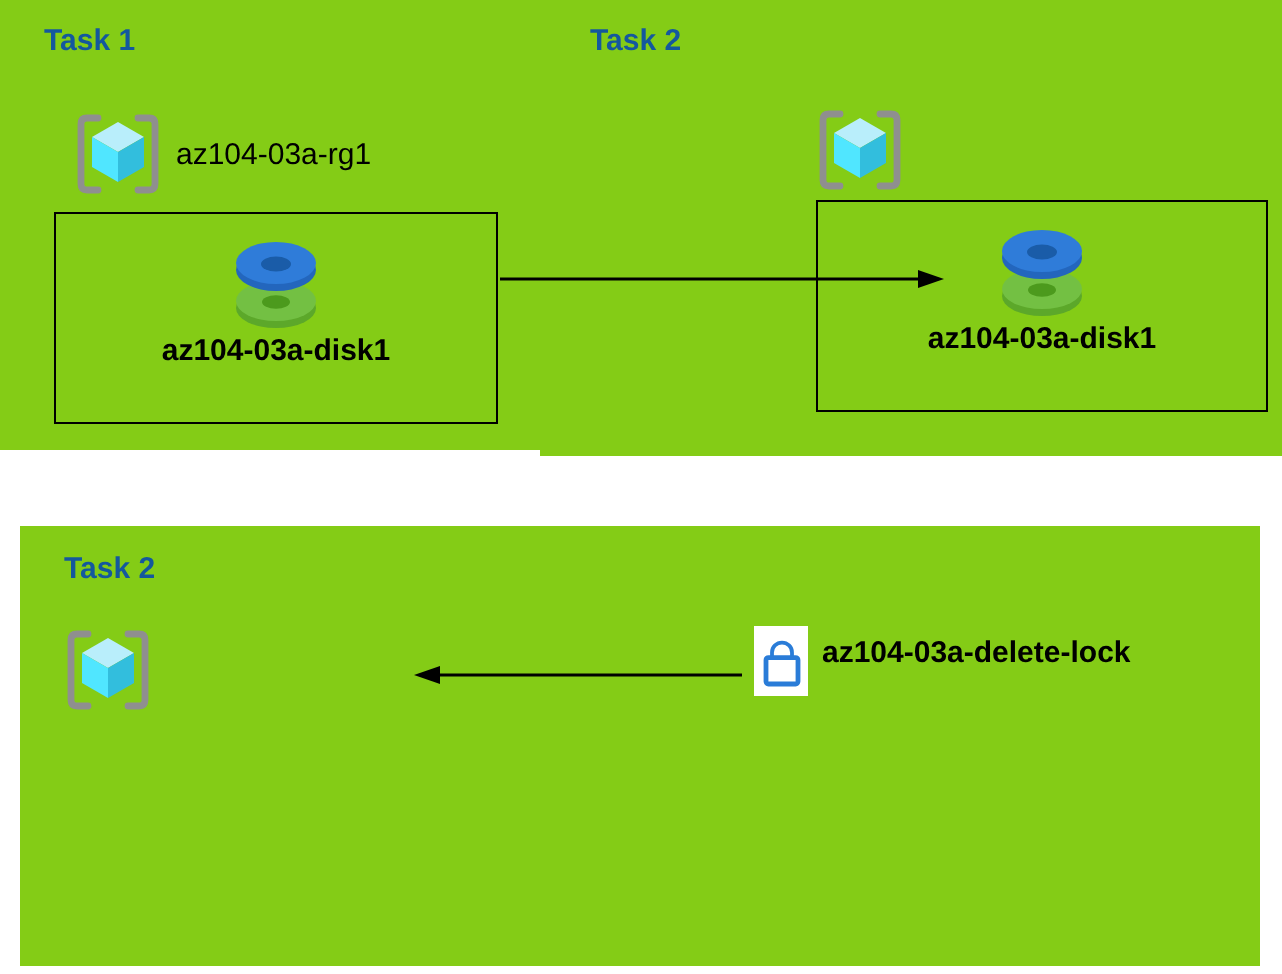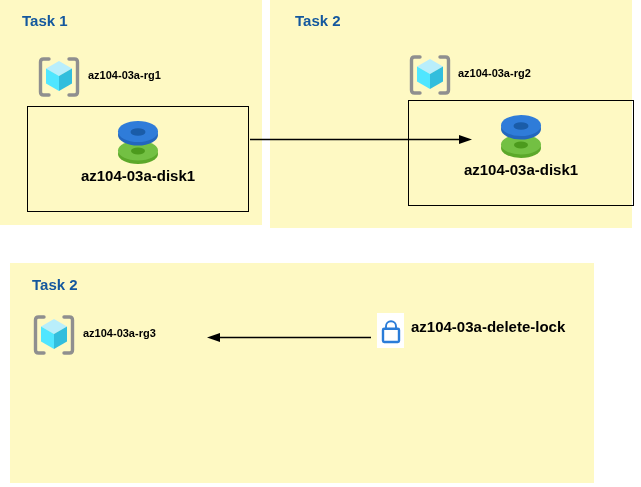--- a/index.html
+++ b/index.html
@@ -1,31 +1,31 @@
 <!DOCTYPE html>
 <html><head>
 <meta charset="utf-8">
 <style>
   html,body{margin:0;padding:0;background:#ffffff;}
   #canvas{
     position:relative;width:641px;height:487px;overflow:hidden;
     font-family:"Liberation Sans","DejaVu Sans",sans-serif;
     color:#000;background:#ffffff;
   }
-  .panel{position:absolute;background:#fef9c3;}
+  .panel{position:absolute;background:#84cc16;padding-left:36px;}
   #task1-panel{left:0;top:0;width:262px;height:225px;}
   #task2-panel{left:270px;top:0;width:362px;height:228px;}
   #task3-panel{left:10px;top:263px;width:584px;height:220px;}
   .task-title{
     position:absolute;font-size:15px;font-weight:bold;color:#14589e;
     white-space:nowrap;
   }
   .rg-icon{position:absolute;width:42px;height:40px;}
   .rg-label{
-    position:absolute;font-size:11px;font-weight:bold;color:#000;white-space:nowrap;
+    position:absolute;font-size:15px;font-weight:normal;color:#000;white-space:nowrap;
   }
   .res-box{
     position:absolute;border:1.3px solid #000;background:transparent;
   }
   .disk-icon{position:absolute;width:44px;height:46px;left:50%;margin-left:-22px;top:11px;}
   .res-label{
     position:absolute;left:0;right:0;top:60px;text-align:center;
     font-size:15px;font-weight:bold;color:#000;white-space:nowrap;
   }
   .arrow-svg{position:absolute;overflow:visible;}
@@ -77,21 +77,20 @@
   <div id="task2-panel" class="panel">
     <div class="task-title" style="left:25px;top:12px;">Task 2</div>
 
     <svg class="rg-icon" style="left:139px;top:55px;" viewBox="0 0 42 40">
       <path d="M11,2 H5.5 Q2.5,2 2.5,5 V35 Q2.5,38 5.5,38 H11" fill="none" stroke="#8f8f8f" stroke-width="3.4" stroke-linecap="round"></path>
       <path d="M31,2 H36.5 Q39.5,2 39.5,5 V35 Q39.5,38 36.5,38 H31" fill="none" stroke="#8f8f8f" stroke-width="3.4" stroke-linecap="round"></path>
       <polygon points="21,4 34,11.5 21,19 8,11.5" fill="#b9eefb"></polygon>
       <polygon points="8,11.5 21,19 21,34 8,26.5" fill="#50e6ff"></polygon>
       <polygon points="34,11.5 21,19 21,34 34,26.5" fill="#32bedd"></polygon>
     </svg>
-    <div class="rg-label" style="left:188px;top:67px;">az104-03a-rg2</div>
 
     <div class="res-box" style="left:138px;top:100px;width:224px;height:104px;">
       <svg class="disk-icon" viewBox="0 0 44 46">
         <ellipse cx="22" cy="36" rx="20" ry="10" fill="#5ca82a"></ellipse>
         <ellipse cx="22" cy="32.5" rx="20" ry="10" fill="#73c043"></ellipse>
         <ellipse cx="22" cy="33" rx="7" ry="3.4" fill="#4c9a1d"></ellipse>
         <ellipse cx="22" cy="17" rx="20" ry="10.5" fill="#2366bd"></ellipse>
         <ellipse cx="22" cy="13.5" rx="20" ry="10.5" fill="#2f7cd9"></ellipse>
         <ellipse cx="22" cy="14" rx="7.5" ry="3.8" fill="#1a5ca8"></ellipse>
       </svg>
@@ -107,21 +106,20 @@
   <div id="task3-panel" class="panel">
     <div class="task-title" style="left:22px;top:13px;">Task 2</div>
 
     <svg class="rg-icon" style="left:23px;top:52px;" viewBox="0 0 42 40">
       <path d="M11,2 H5.5 Q2.5,2 2.5,5 V35 Q2.5,38 5.5,38 H11" fill="none" stroke="#8f8f8f" stroke-width="3.4" stroke-linecap="round"></path>
       <path d="M31,2 H36.5 Q39.5,2 39.5,5 V35 Q39.5,38 36.5,38 H31" fill="none" stroke="#8f8f8f" stroke-width="3.4" stroke-linecap="round"></path>
       <polygon points="21,4 34,11.5 21,19 8,11.5" fill="#b9eefb"></polygon>
       <polygon points="8,11.5 21,19 21,34 8,26.5" fill="#50e6ff"></polygon>
       <polygon points="34,11.5 21,19 21,34 34,26.5" fill="#32bedd"></polygon>
     </svg>
-    <div class="rg-label" style="left:73px;top:64px;">az104-03a-rg3</div>
 
   </div>
 
   <svg class="arrow-svg" style="left:206px;top:329px;" width="165" height="17">
     <line x1="12" y1="8.5" x2="165" y2="8.5" stroke="#000" stroke-width="1.4"></line>
     <polygon points="1,8.5 14,4 14,13" fill="#000"></polygon>
   </svg>
 
   <div id="lock-square">
     <svg width="20" height="26" viewBox="0 0 20 26">

